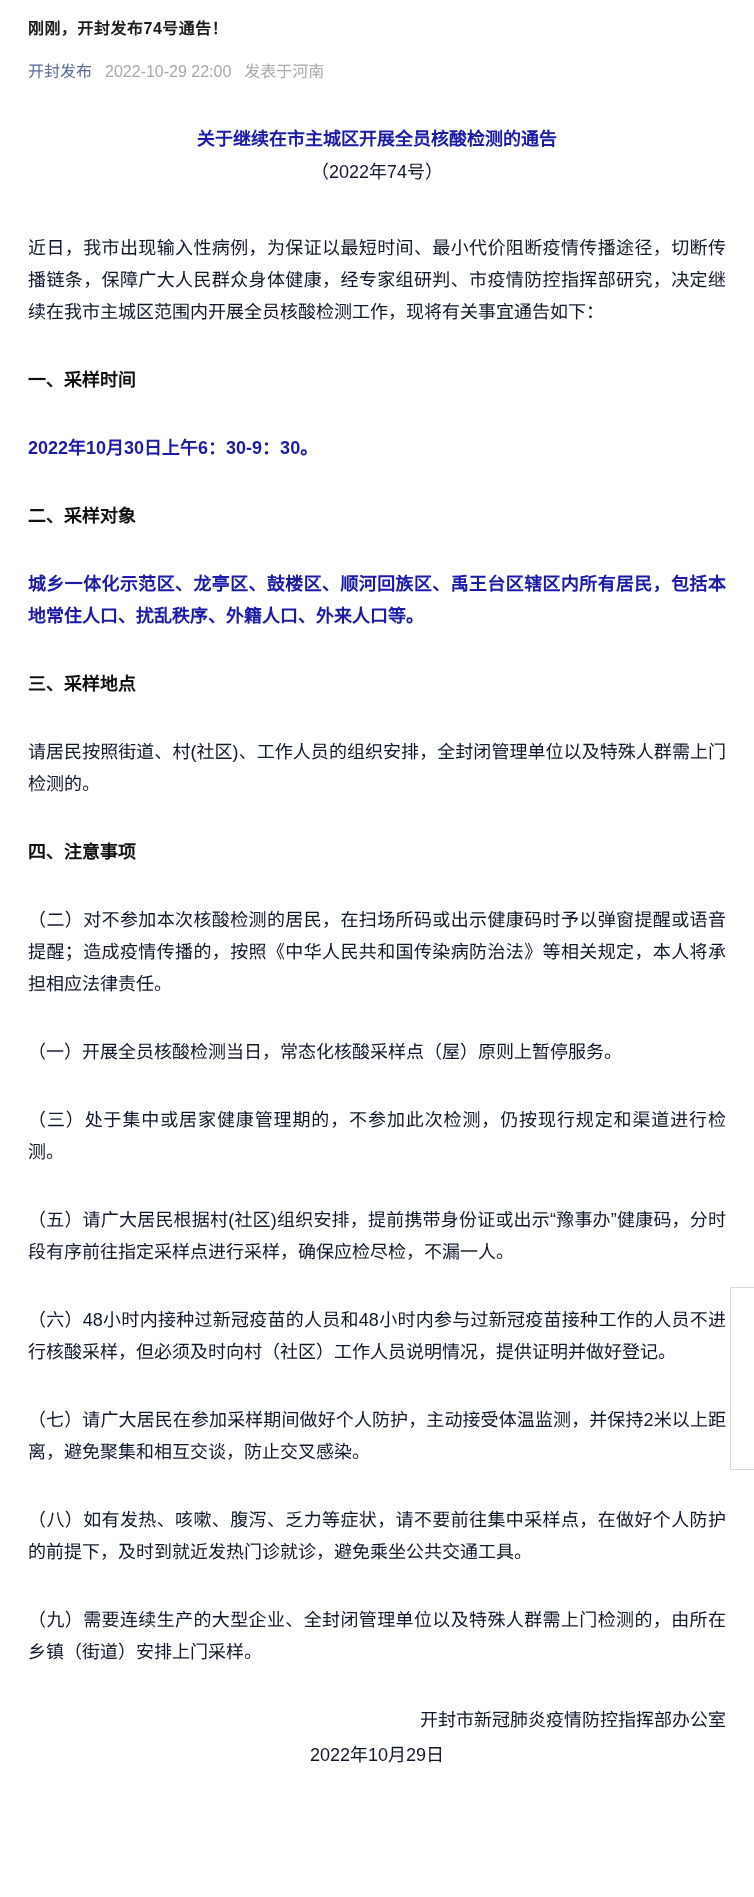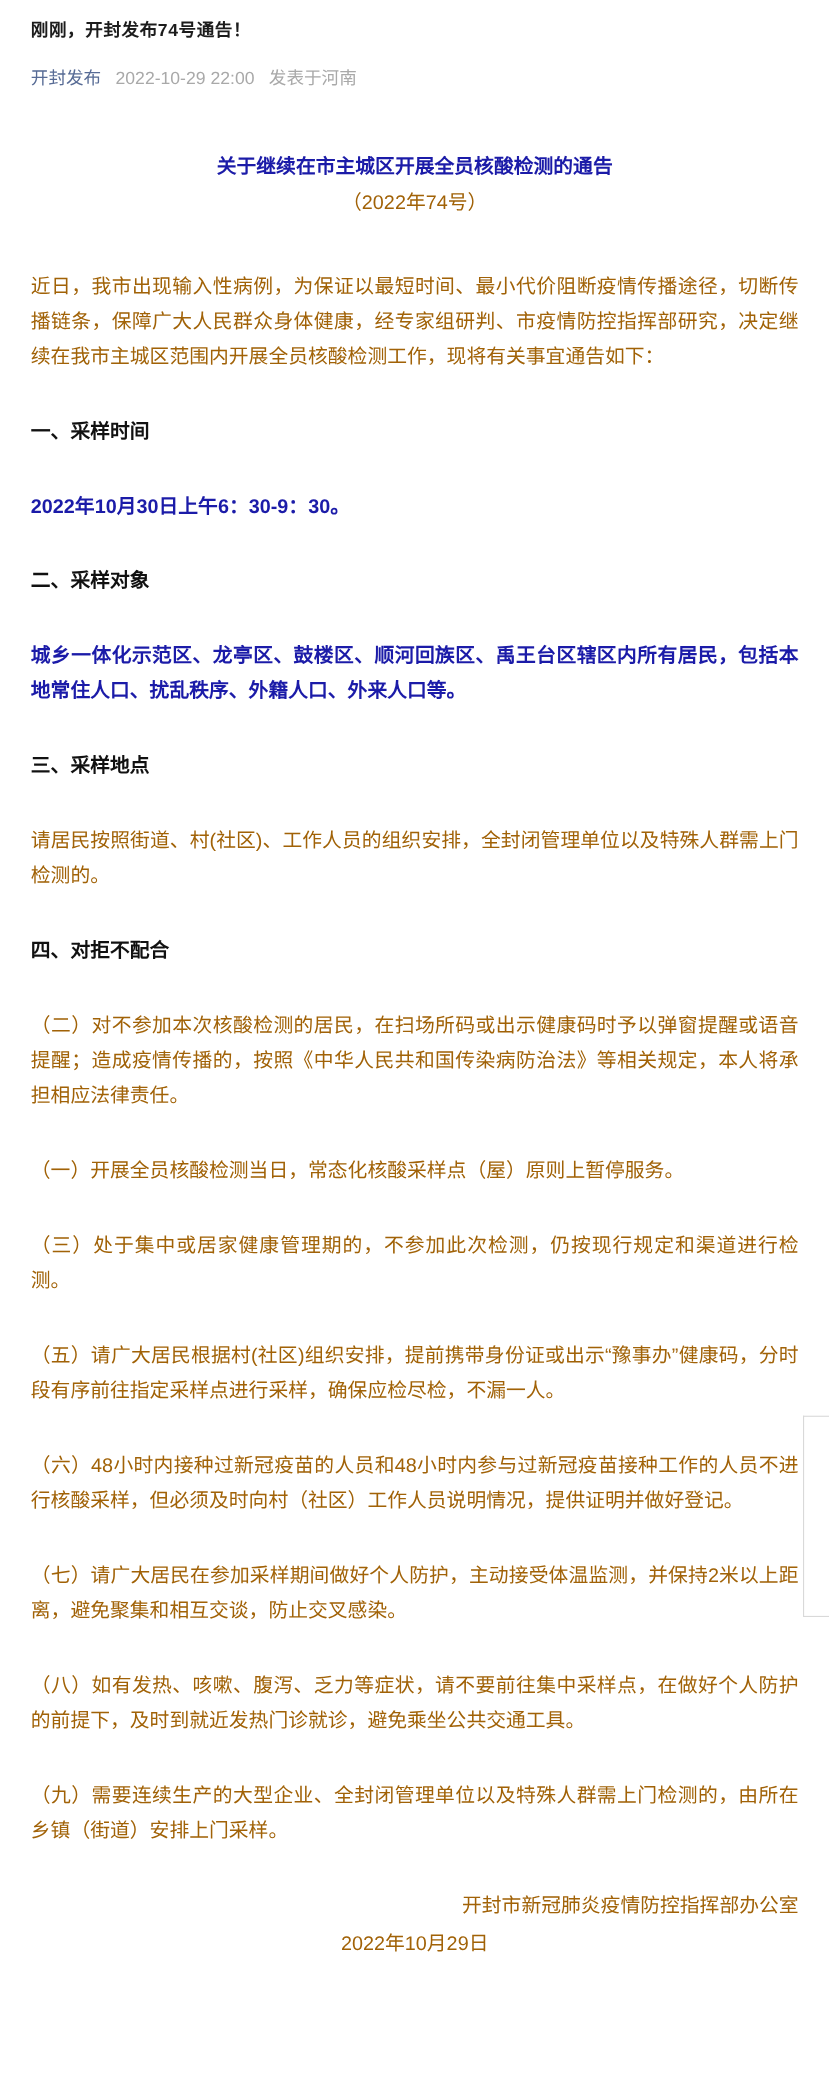--- a/index.html
+++ b/index.html
@@ -27,36 +27,36 @@
     color: #1c1c1c;
     margin: 0 0 17px 0;
     letter-spacing: 0.5px;
   }
   .byline {
     display: flex;
     align-items: baseline;
     gap: 13px;
     font-size: 16px;
     line-height: 22px;
-    margin: 0 0 52px 0;
+    margin: 0 0 40px 0;
     white-space: nowrap;
   }
   .byline .account {
     color: var(--account-color, #576b95);
     cursor: pointer;
   }
   .byline .meta {
     color: var(--meta-color, #a9a9a9);
   }
   .content p {
     margin: 0 0 36px 0;
     font-size: 18px;
     line-height: 32px;
     text-align: justify;
-    color: #a16207;
+    color: #0f172a;
     word-break: break-all;
   }
   .content p.p-notice-title {
     text-align: center;
     font-weight: 700;
     color: var(--accent-color, #1b1ba8);
     margin-bottom: 1px;
   }
   .content p.p-notice-number {
     text-align: center;
@@ -106,21 +106,21 @@
   <div class="content" id="article-body">
       <p class="p-notice-title">关于继续在市主城区开展全员核酸检测的通告</p>
       <p class="p-notice-number">（2022年74号）</p>
       <p class="p-body">近日，我市出现输入性病例，为保证以最短时间、最小代价阻断疫情传播途径，切断传播链条，保障广大人民群众身体健康，经专家组研判、市疫情防控指挥部研究，决定继续在我市主城区范围内开展全员核酸检测工作，现将有关事宜通告如下：</p>
       <p class="p-heading">一、采样时间</p>
       <p class="p-emphasis">2022年10月30日上午6：30-9：30。</p>
       <p class="p-heading">二、采样对象</p>
       <p class="p-emphasis">城乡一体化示范区、龙亭区、鼓楼区、顺河回族区、禹王台区辖区内所有居民，包括本地常住人口、扰乱秩序、外籍人口、外来人口等。</p>
       <p class="p-heading">三、采样地点</p>
       <p class="p-body">请居民按照街道、村(社区)、工作人员的组织安排，全封闭管理单位以及特殊人群需上门检测的。</p>
-      <p class="p-heading">四、对拒不配合</p>
+      <p class="p-heading">四、注意事项</p>
       <p class="p-body">（二）对不参加本次核酸检测的居民，在扫场所码或出示健康码时予以弹窗提醒或语音提醒；造成疫情传播的，按照《中华人民共和国传染病防治法》等相关规定，本人将承担相应法律责任。</p>
       <p class="p-body">（一）开展全员核酸检测当日，常态化核酸采样点（屋）原则上暂停服务。</p>
       <p class="p-body">（三）处于集中或居家健康管理期的，不参加此次检测，仍按现行规定和渠道进行检测。</p>
       <p class="p-body">（五）请广大居民根据村(社区)组织安排，提前携带身份证或出示“豫事办”健康码，分时段有序前往指定采样点进行采样，确保应检尽检，不漏一人。</p>
       <p class="p-body">（六）48小时内接种过新冠疫苗的人员和48小时内参与过新冠疫苗接种工作的人员不进行核酸采样，但必须及时向村（社区）工作人员说明情况，提供证明并做好登记。</p>
       <p class="p-body">（七）请广大居民在参加采样期间做好个人防护，主动接受体温监测，并保持2米以上距离，避免聚集和相互交谈，防止交叉感染。</p>
       <p class="p-body">（八）如有发热、咳嗽、腹泻、乏力等症状，请不要前往集中采样点，在做好个人防护的前提下，及时到就近发热门诊就诊，避免乘坐公共交通工具。</p>
       <p class="p-body">（九）需要连续生产的大型企业、全封闭管理单位以及特殊人群需上门检测的，由所在乡镇（街道）安排上门采样。</p>
       <p class="p-signature">开封市新冠肺炎疫情防控指挥部办公室</p>
       <p class="p-date">2022年10月29日</p>

